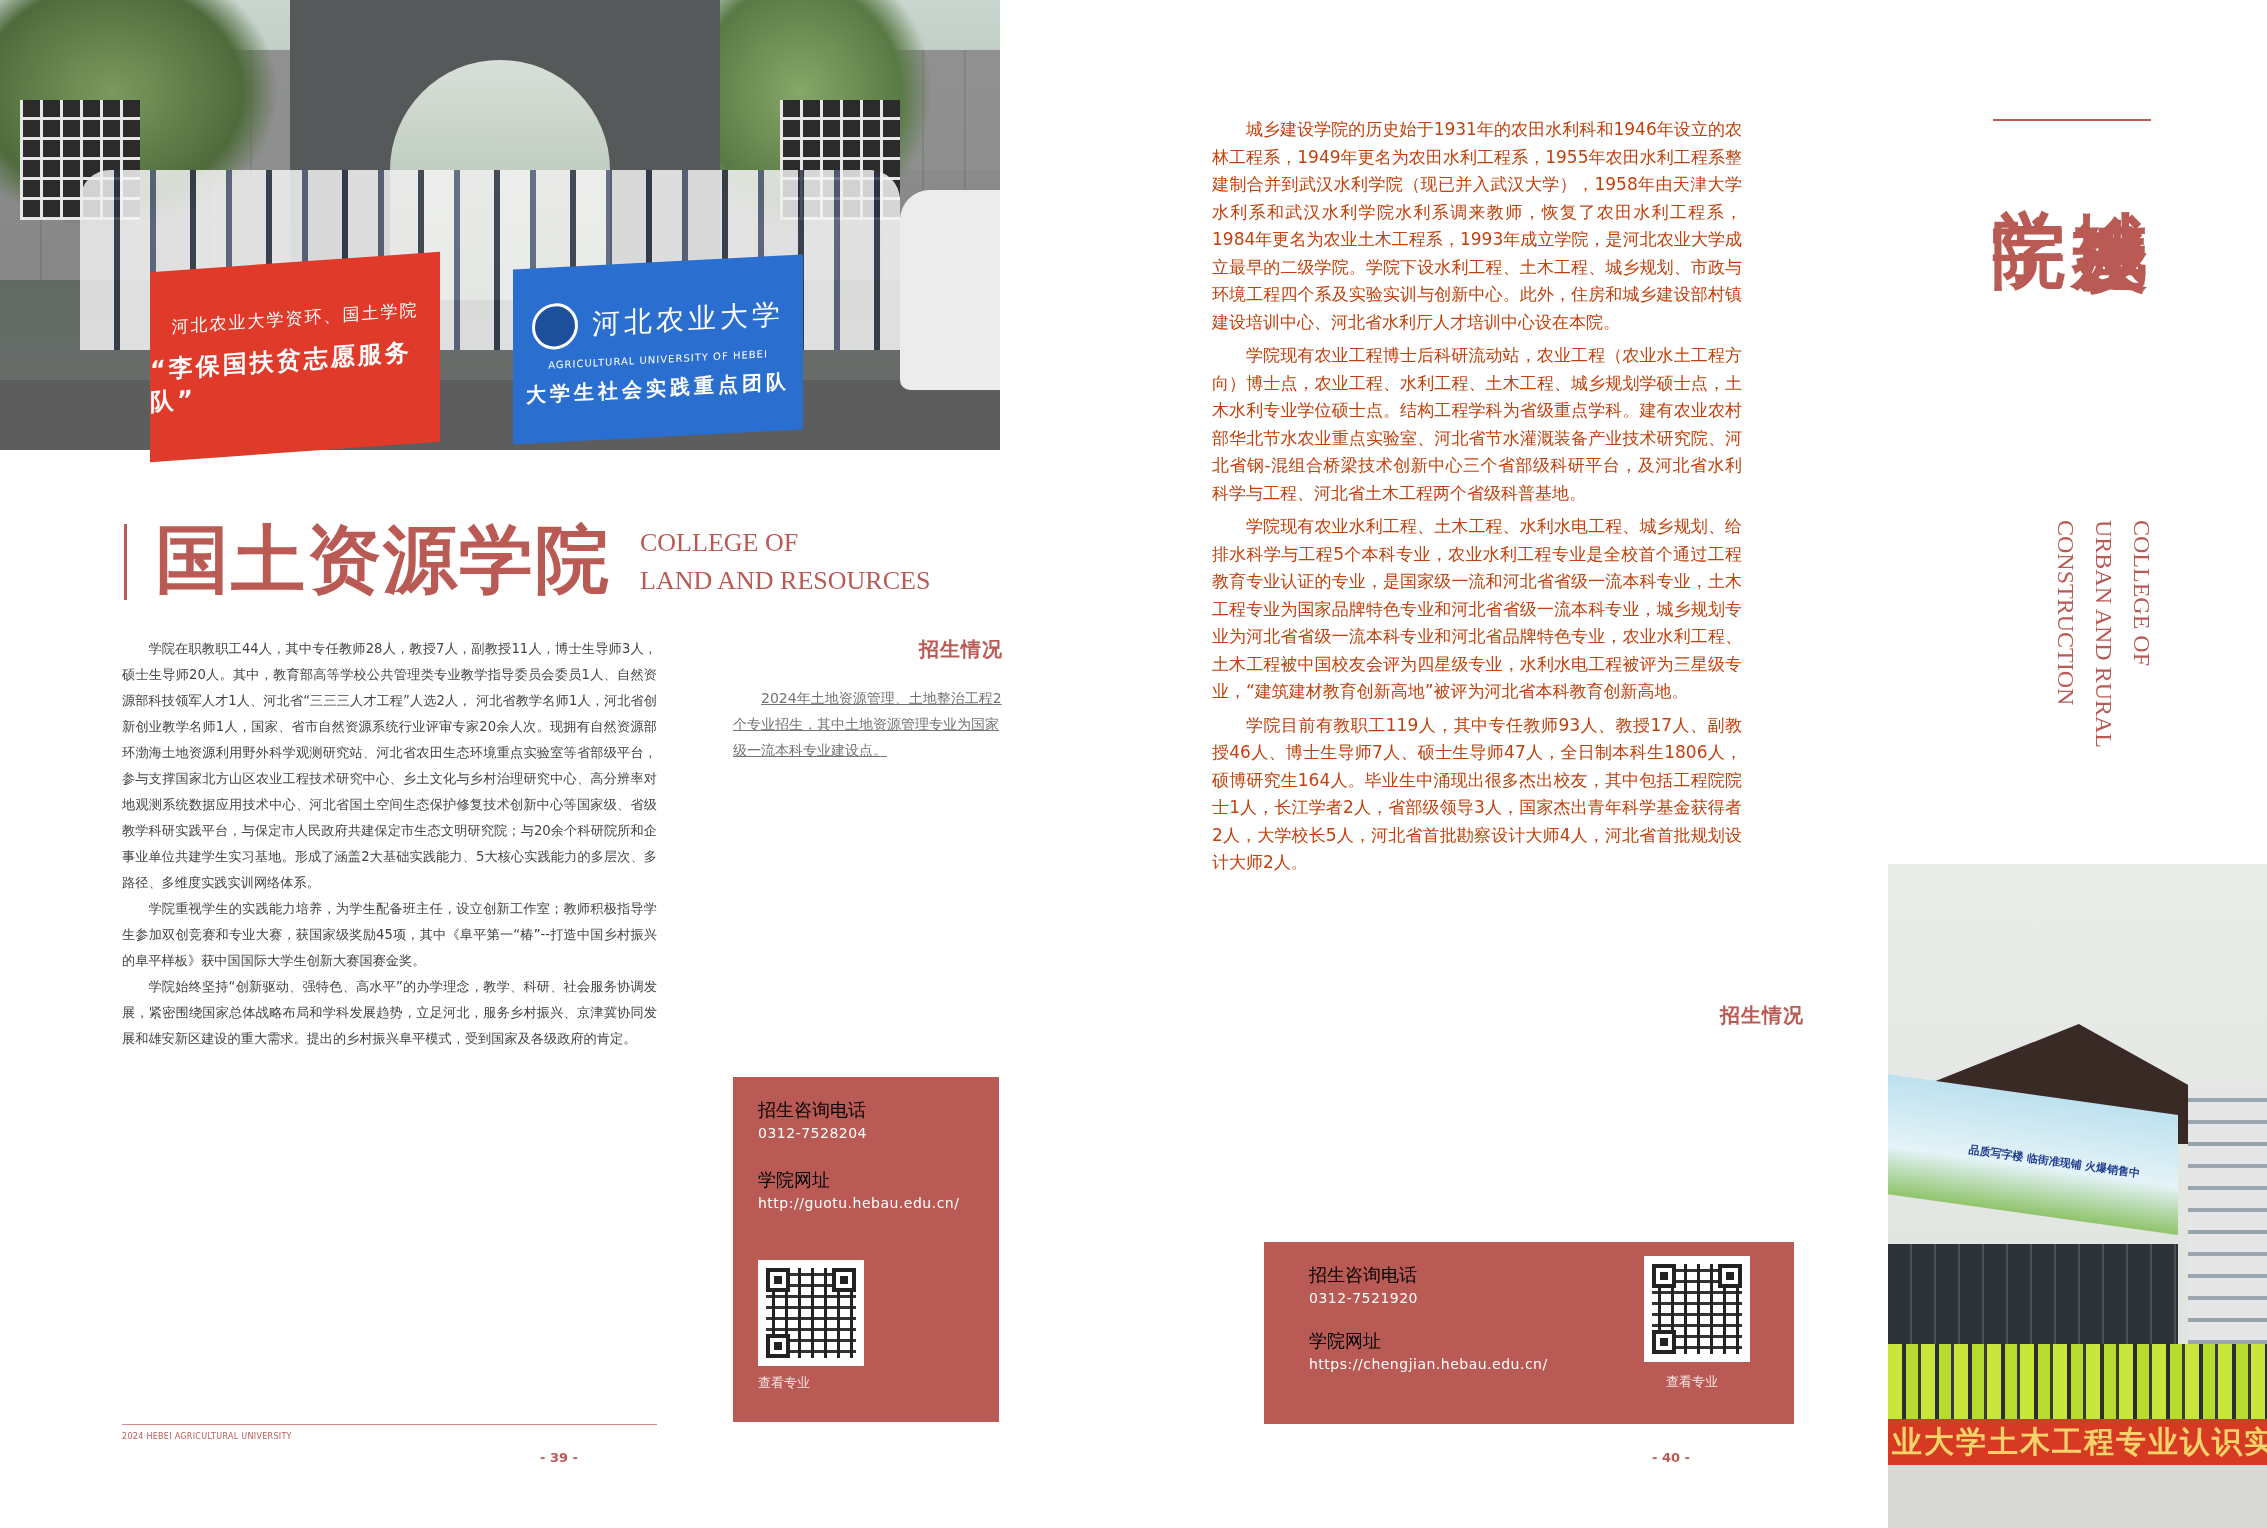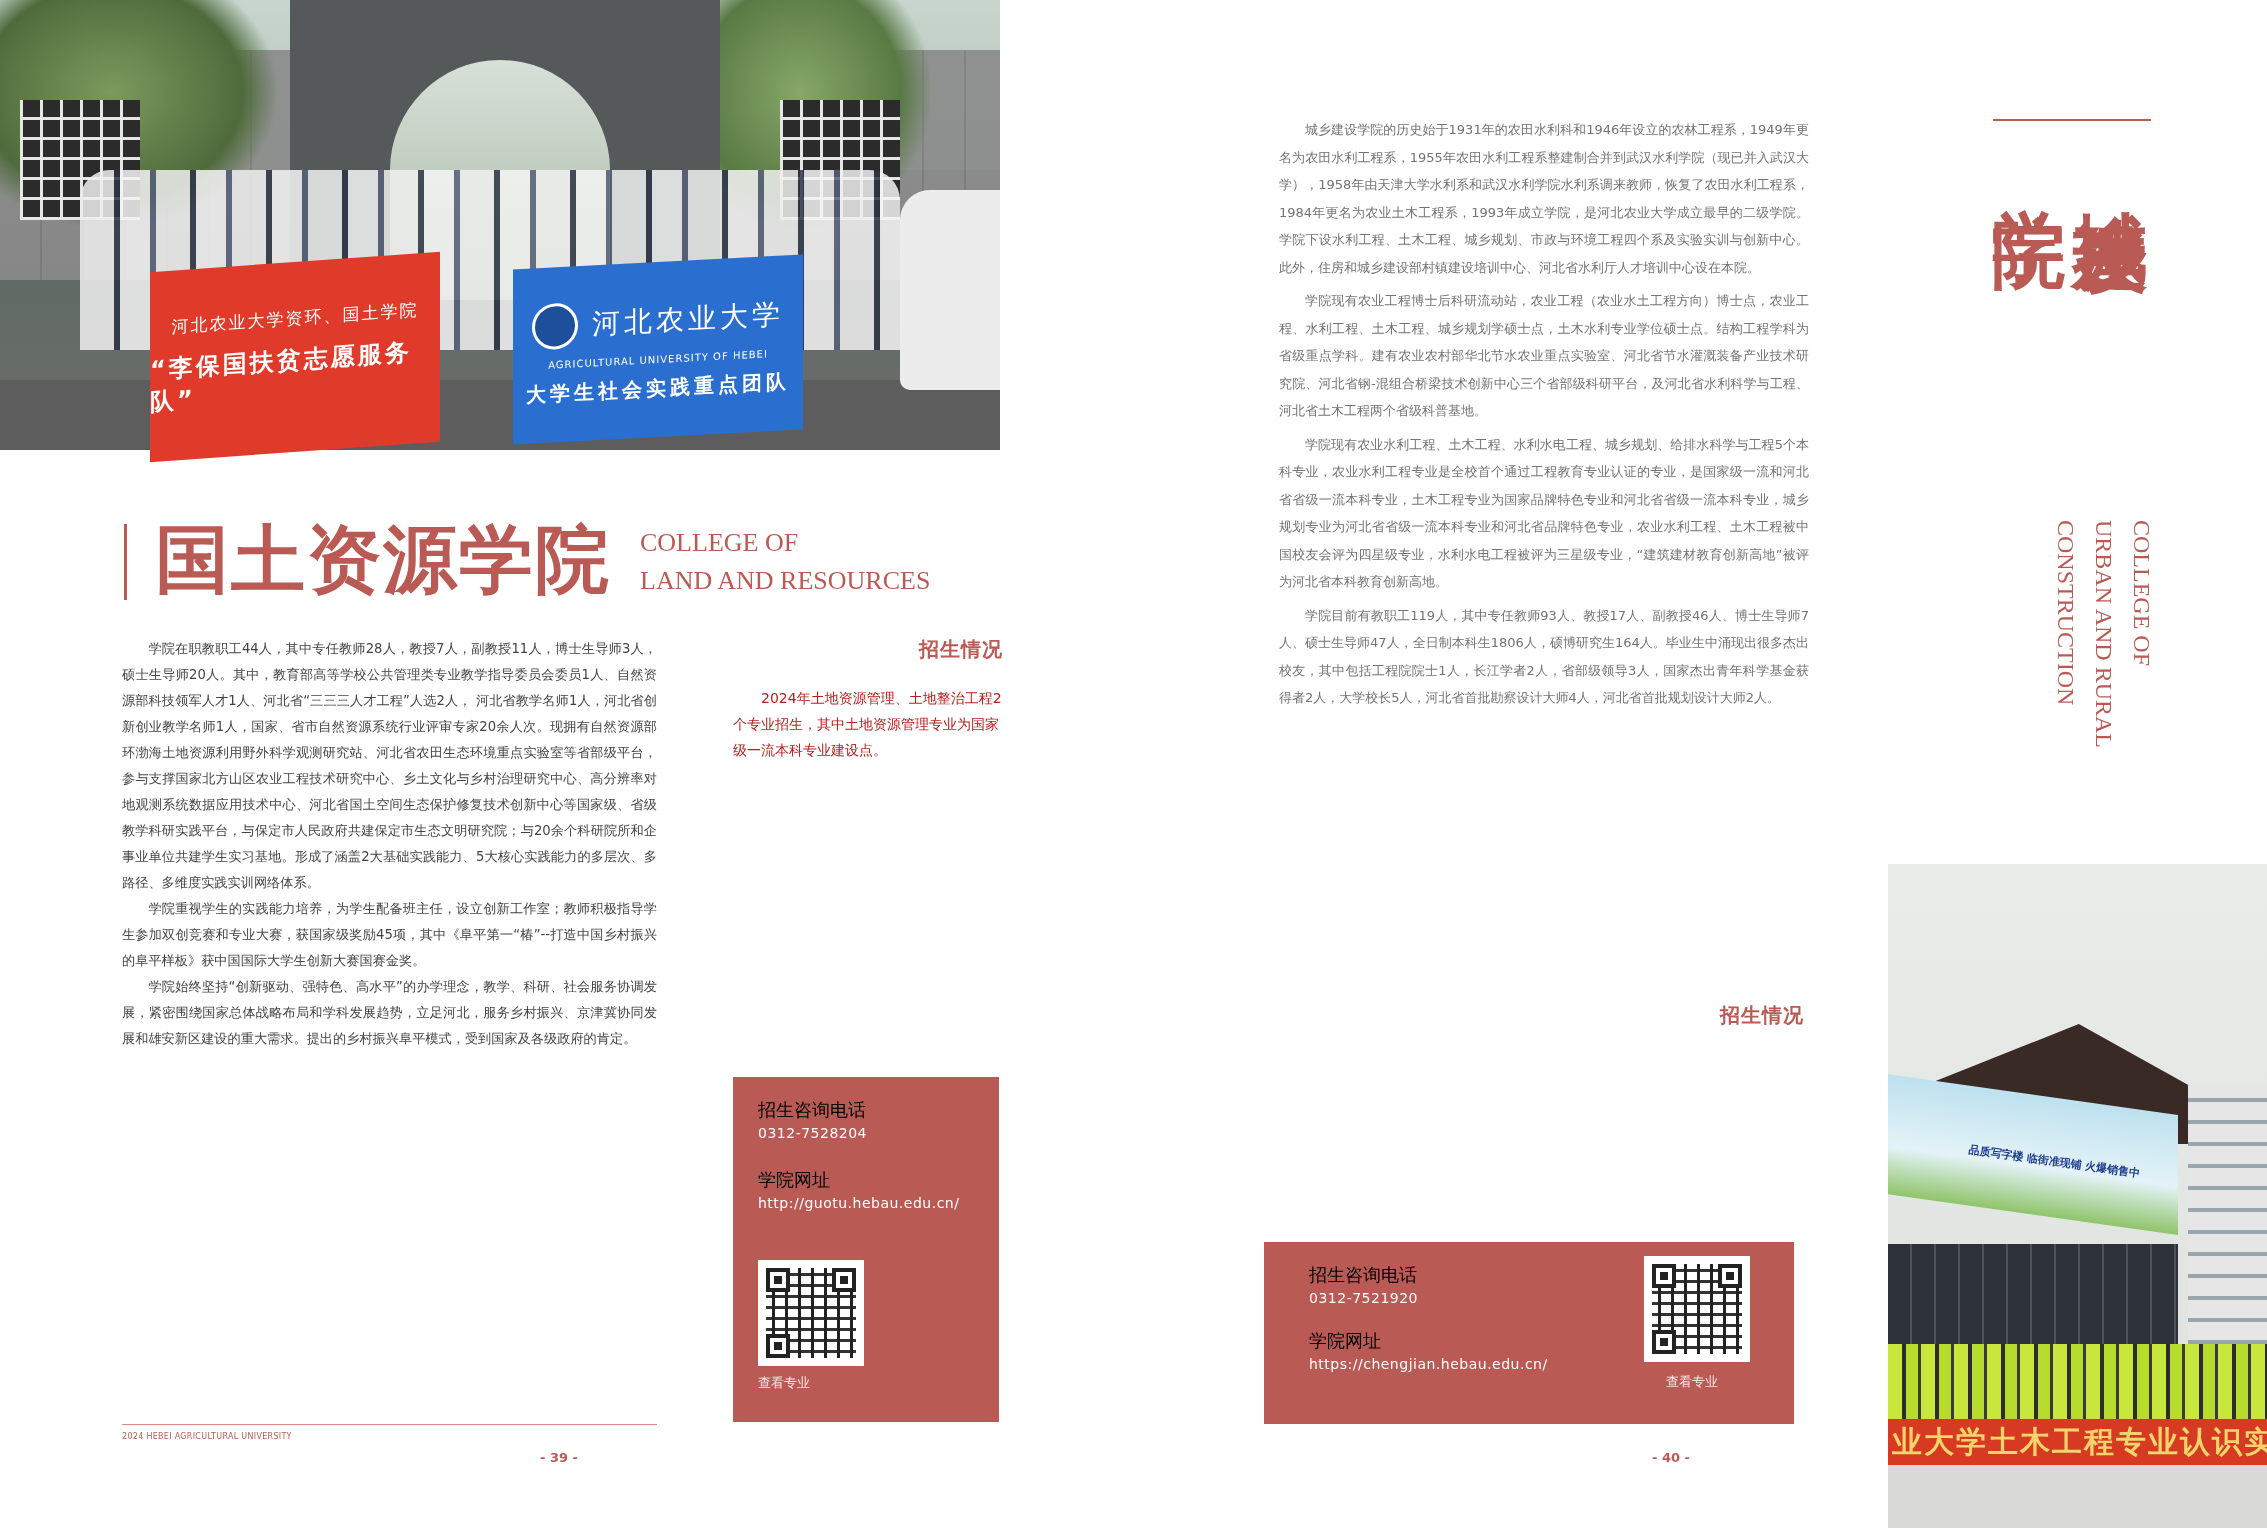--- a/index.html
+++ b/index.html
@@ -67,21 +67,21 @@
     .body-left {
       position: absolute; left: 122px; top: 636px; width: 535px;
       font-size: 13.2px; line-height: 26px; color: #444; text-align: justify;
     }
     .body-left p, .body-right p { text-indent: 2em; }
 
     .enroll-title {
       font-size: 20px; font-weight: bold; color: #b95a55; letter-spacing: 1px; text-align: right;
     }
     .enroll-left { position: absolute; left: 733px; top: 636px; width: 270px; }
-    .enroll-left .enroll-text { margin-top: 22px; font-size: 14px; line-height: 26px; color: #b91c1c; text-indent: 2em; }
+    .enroll-left .enroll-text { margin-top: 22px; font-size: 14px; line-height: 26px; color: #737373; text-indent: 2em; text-decoration: underline; }
 
     .contact-left {
       position: absolute; left: 733px; top: 1077px; width: 266px; height: 345px; background: #b95a55;
       color: #fff; padding: 22px 25px;
     }
     .contact-label { font-size: 18px; color: #000000; line-height: 22px; }
     .contact-value { font-size: 14px; color: #ffffff; line-height: 24px; letter-spacing: .5px; }
     .qr {
       width: 106px; height: 106px; background: #fff; padding: 8px; position: relative;
     }
@@ -99,22 +99,22 @@
     .contact-left .view-major { position: absolute; left: 25px; top: 297px; font-size: 13px; color: #f6e4e2; }
 
     .footer-line-left { position: absolute; left: 122px; top: 1424px; width: 535px; height: 1px; background: #d98a86; }
     .footer-uni { position: absolute; left: 122px; top: 1432px; font-size: 8px; color: #b95a55; letter-spacing: .3px; }
     .page-num { position: absolute; font-size: 13px; font-weight: bold; color: #b95a55; margin-top: 20px; }
     .page-num.left { left: 540px; top: 1430px; }
     .page-num.right { left: 1652px; top: 1430px; }
 
     
     .body-right {
-      position: absolute; left: 1279px; top: 116px; width: 530px;
-      font-size: 13px; line-height: 27.5px; color: #737373; text-align: justify;
+      position: absolute; left: 1212px; top: 116px; width: 530px;
+      font-size: 17px; line-height: 27.5px; color: #c2410c; text-align: justify;
     }
     .body-right p { margin-bottom: 6px; }
 
     .rule-right { position: absolute; left: 1993px; top: 119px; width: 158px; height: 2px; background: #b95a55; }
     .vtitle {
       position: absolute; top: 150px; writing-mode: vertical-rl; font-family: "DejaVu Serif", "Liberation Serif", serif;
       font-size: 74px; line-height: 80px; color: #b95a55; font-weight: bold; letter-spacing: 4px;
     }
     .vtitle.col1 { left: 2072px; }
     .vtitle.col2 { left: 1990px; }

